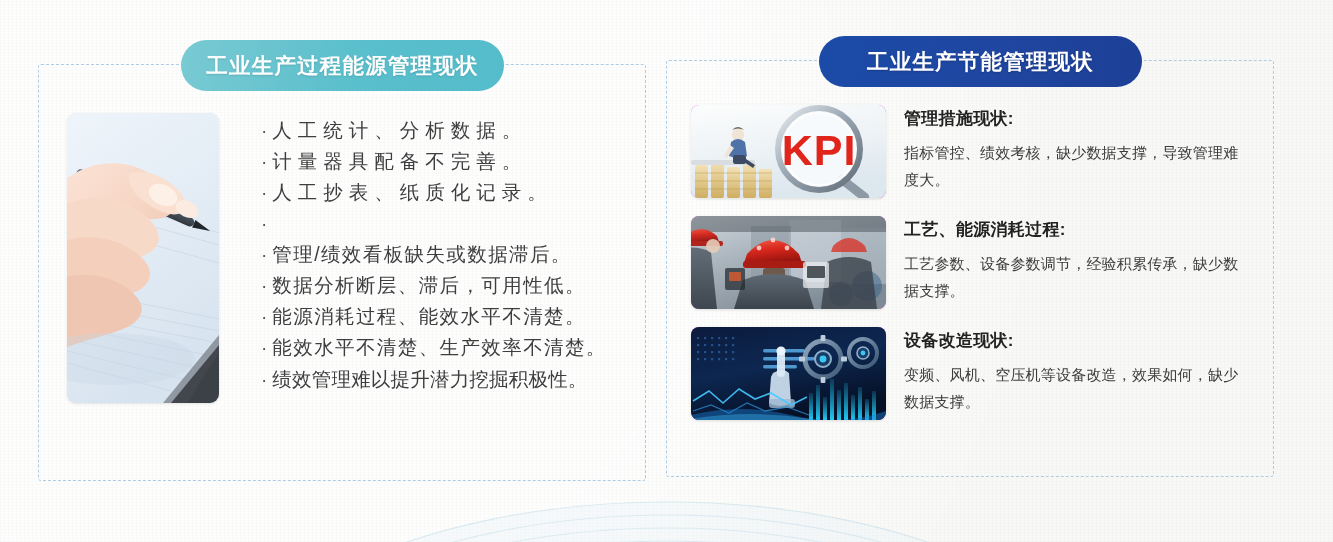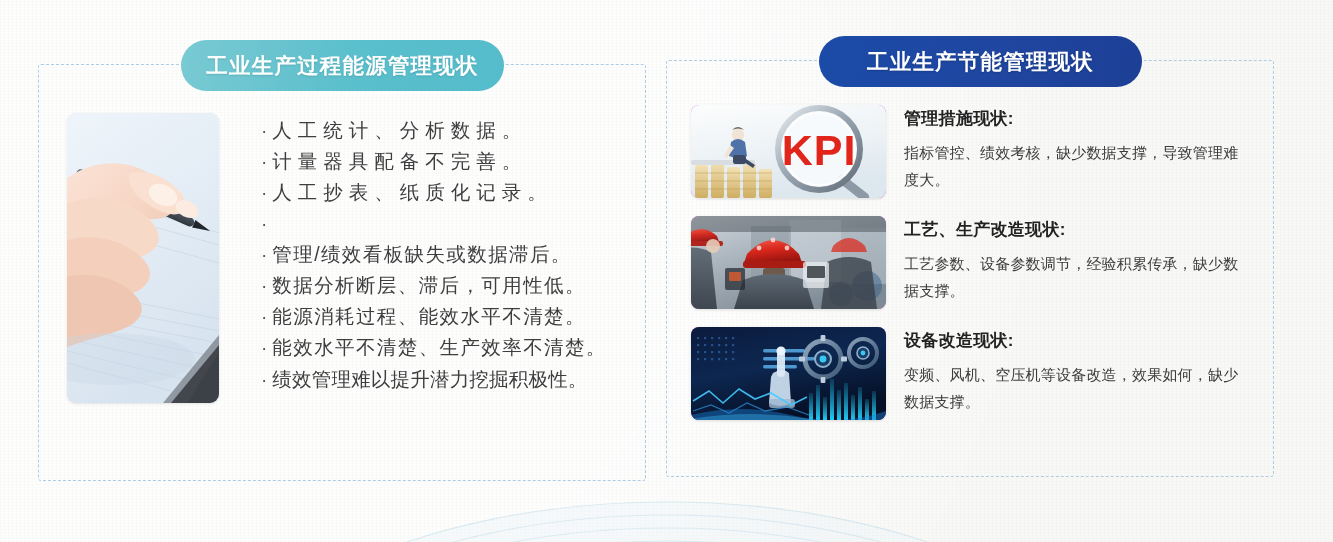--- a/index.html
+++ b/index.html
@@ -406,21 +406,21 @@
             <path d="M136 46 q22 -10 44 0 l6 47 l-56 0 Z" fill="#39414a"></path>
           </g>
 
           <rect x="112" y="46" width="26" height="26" rx="2" fill="#e7ebee" opacity="0.75"></rect>
           <rect x="116" y="50" width="18" height="12" rx="1" fill="#2b3238" opacity="0.8"></rect>
           <rect x="34" y="52" width="20" height="22" rx="2" fill="#1f252b" opacity="0.7"></rect>
           <rect x="38" y="56" width="12" height="9" rx="1" fill="#e85c2a" opacity="0.75"></rect>
         </svg>
       </div>
       <div class="info-text">
-        <div class="info-heading">工艺、生产改造现状:</div>
+        <div class="info-heading">工艺、能源消耗过程:</div>
         <div class="info-desc">工艺参数、设备参数调节，经验积累传承，缺少数据支撑。</div>
       </div>
     </div>
 
     <div class="info-block">
       <div class="thumb">
         <svg viewBox="0 0 195 93" preserveAspectRatio="xMidYMid slice" aria-hidden="true">
           <defs>
             <linearGradient id="techBg" x1="0" y1="0" x2="0.4" y2="1">
               <stop offset="0" stop-color="#0b1b3d"></stop>

